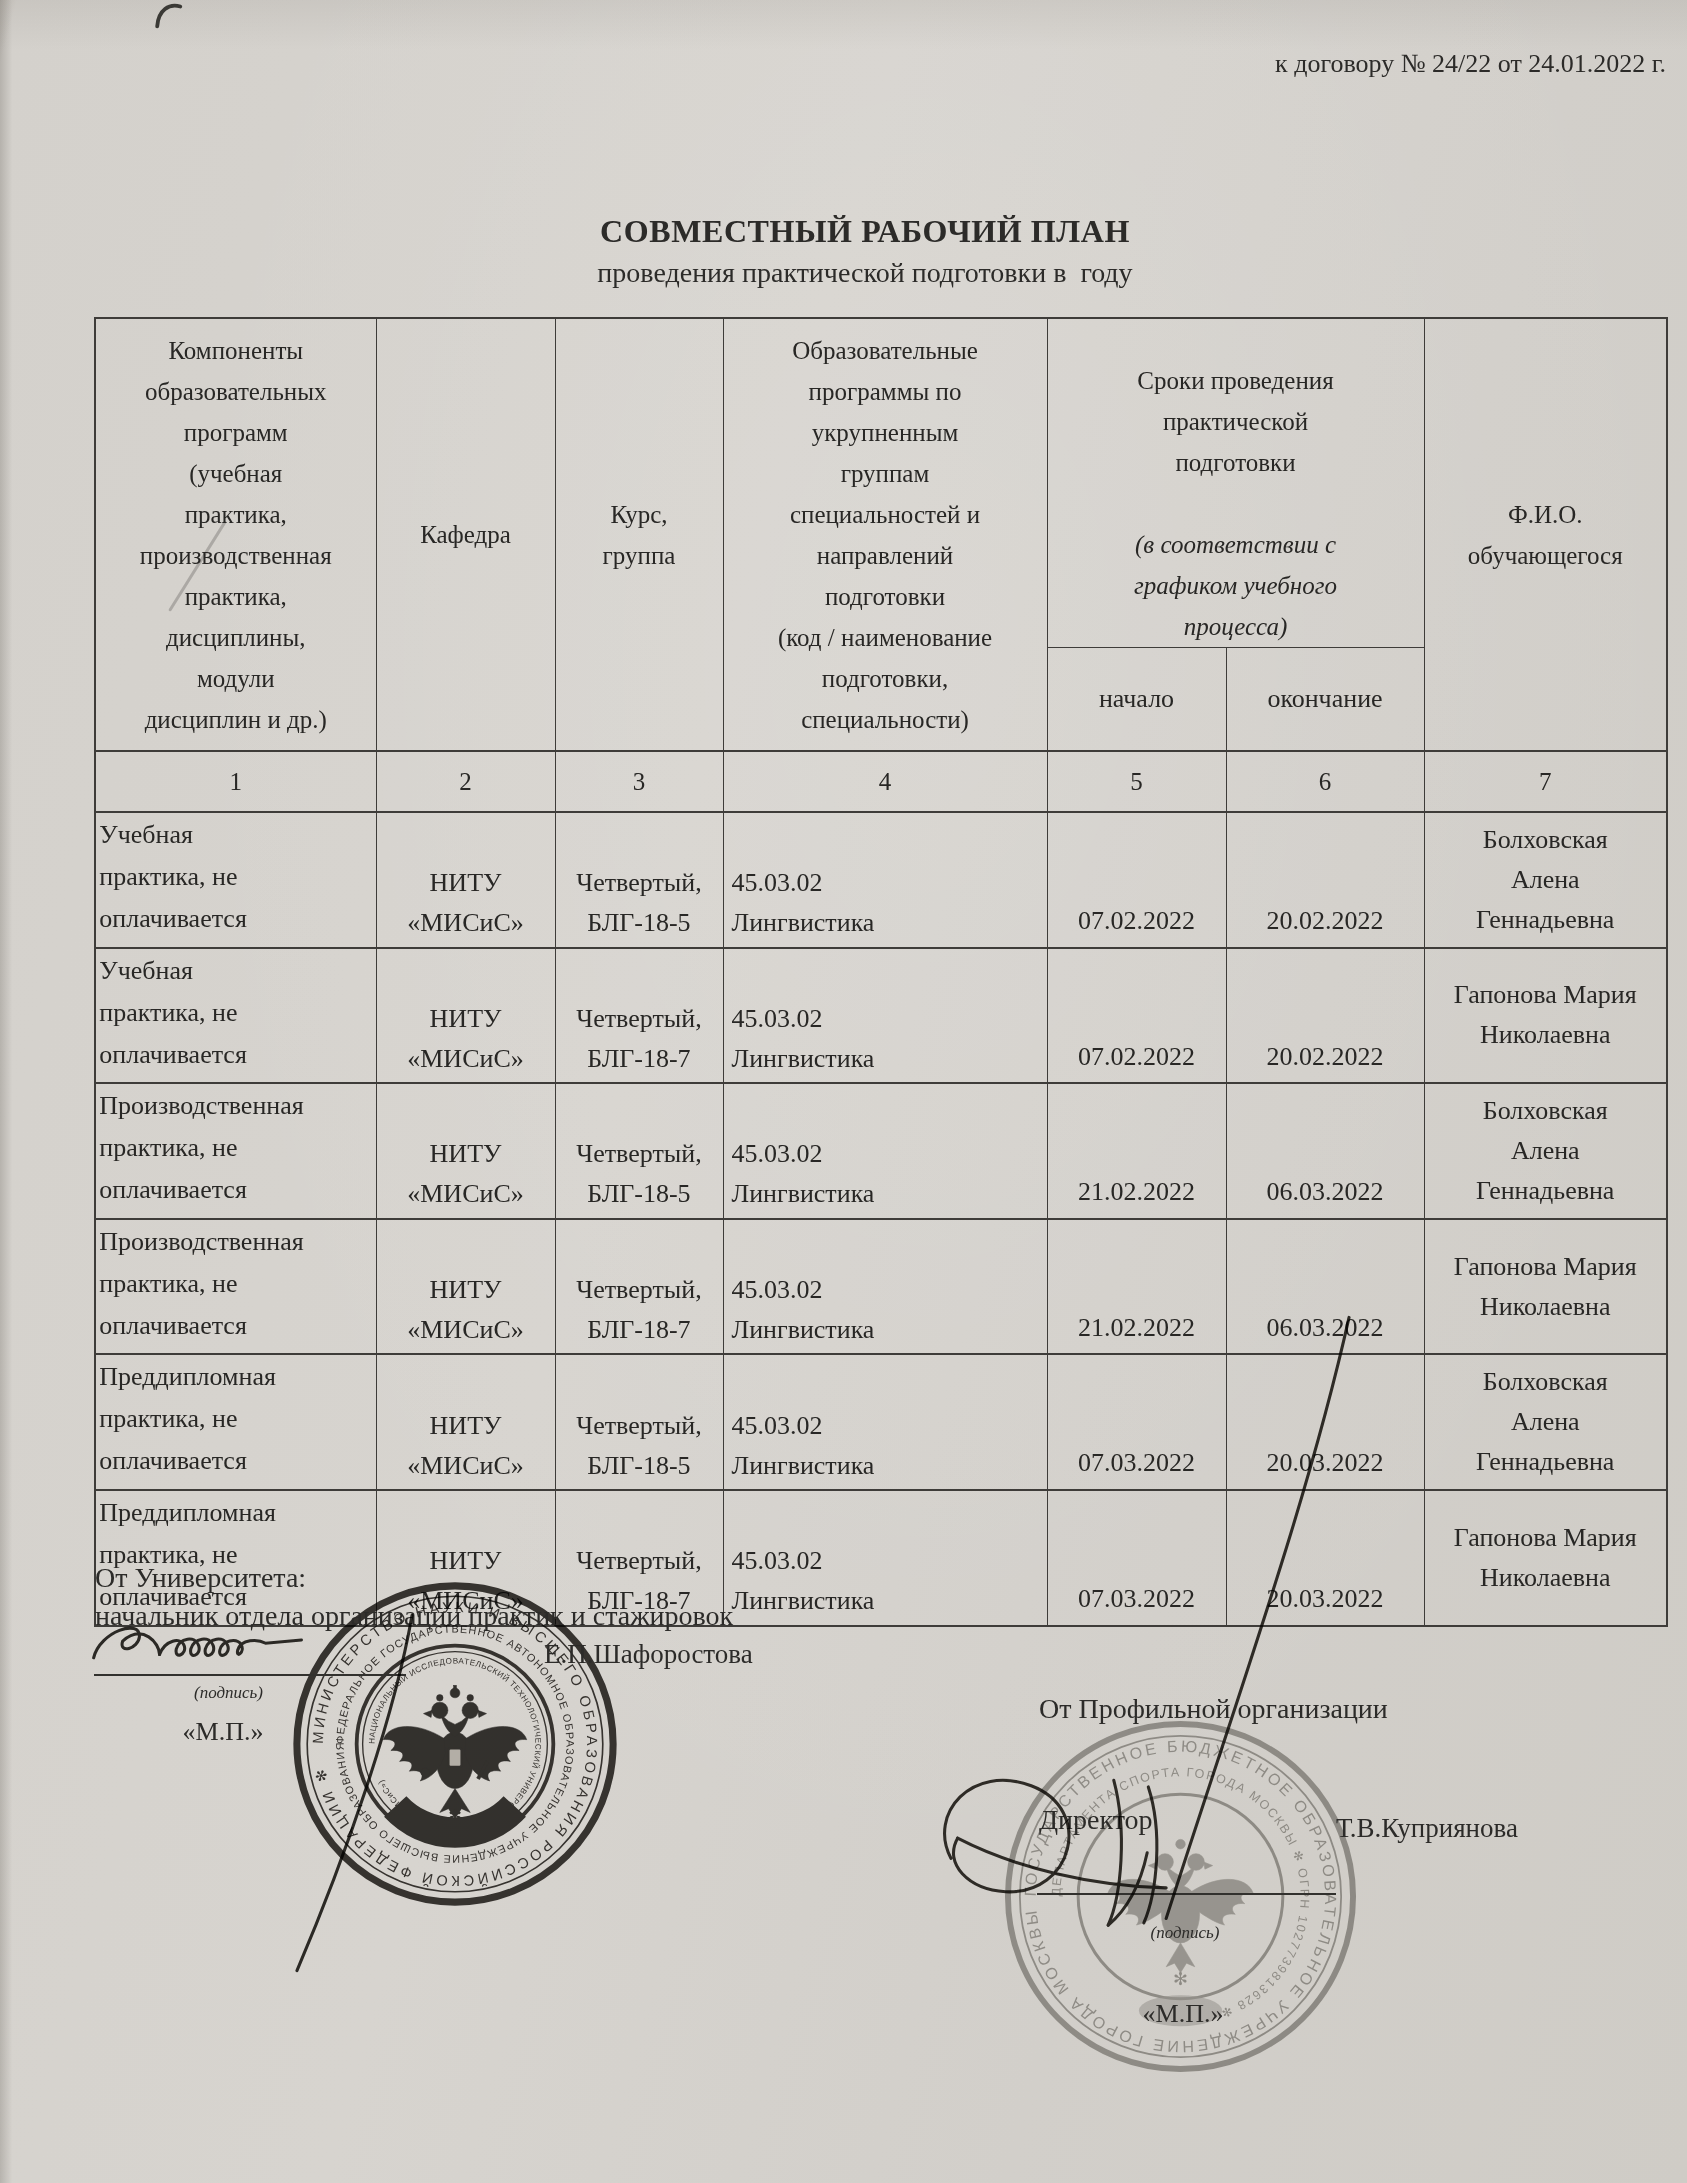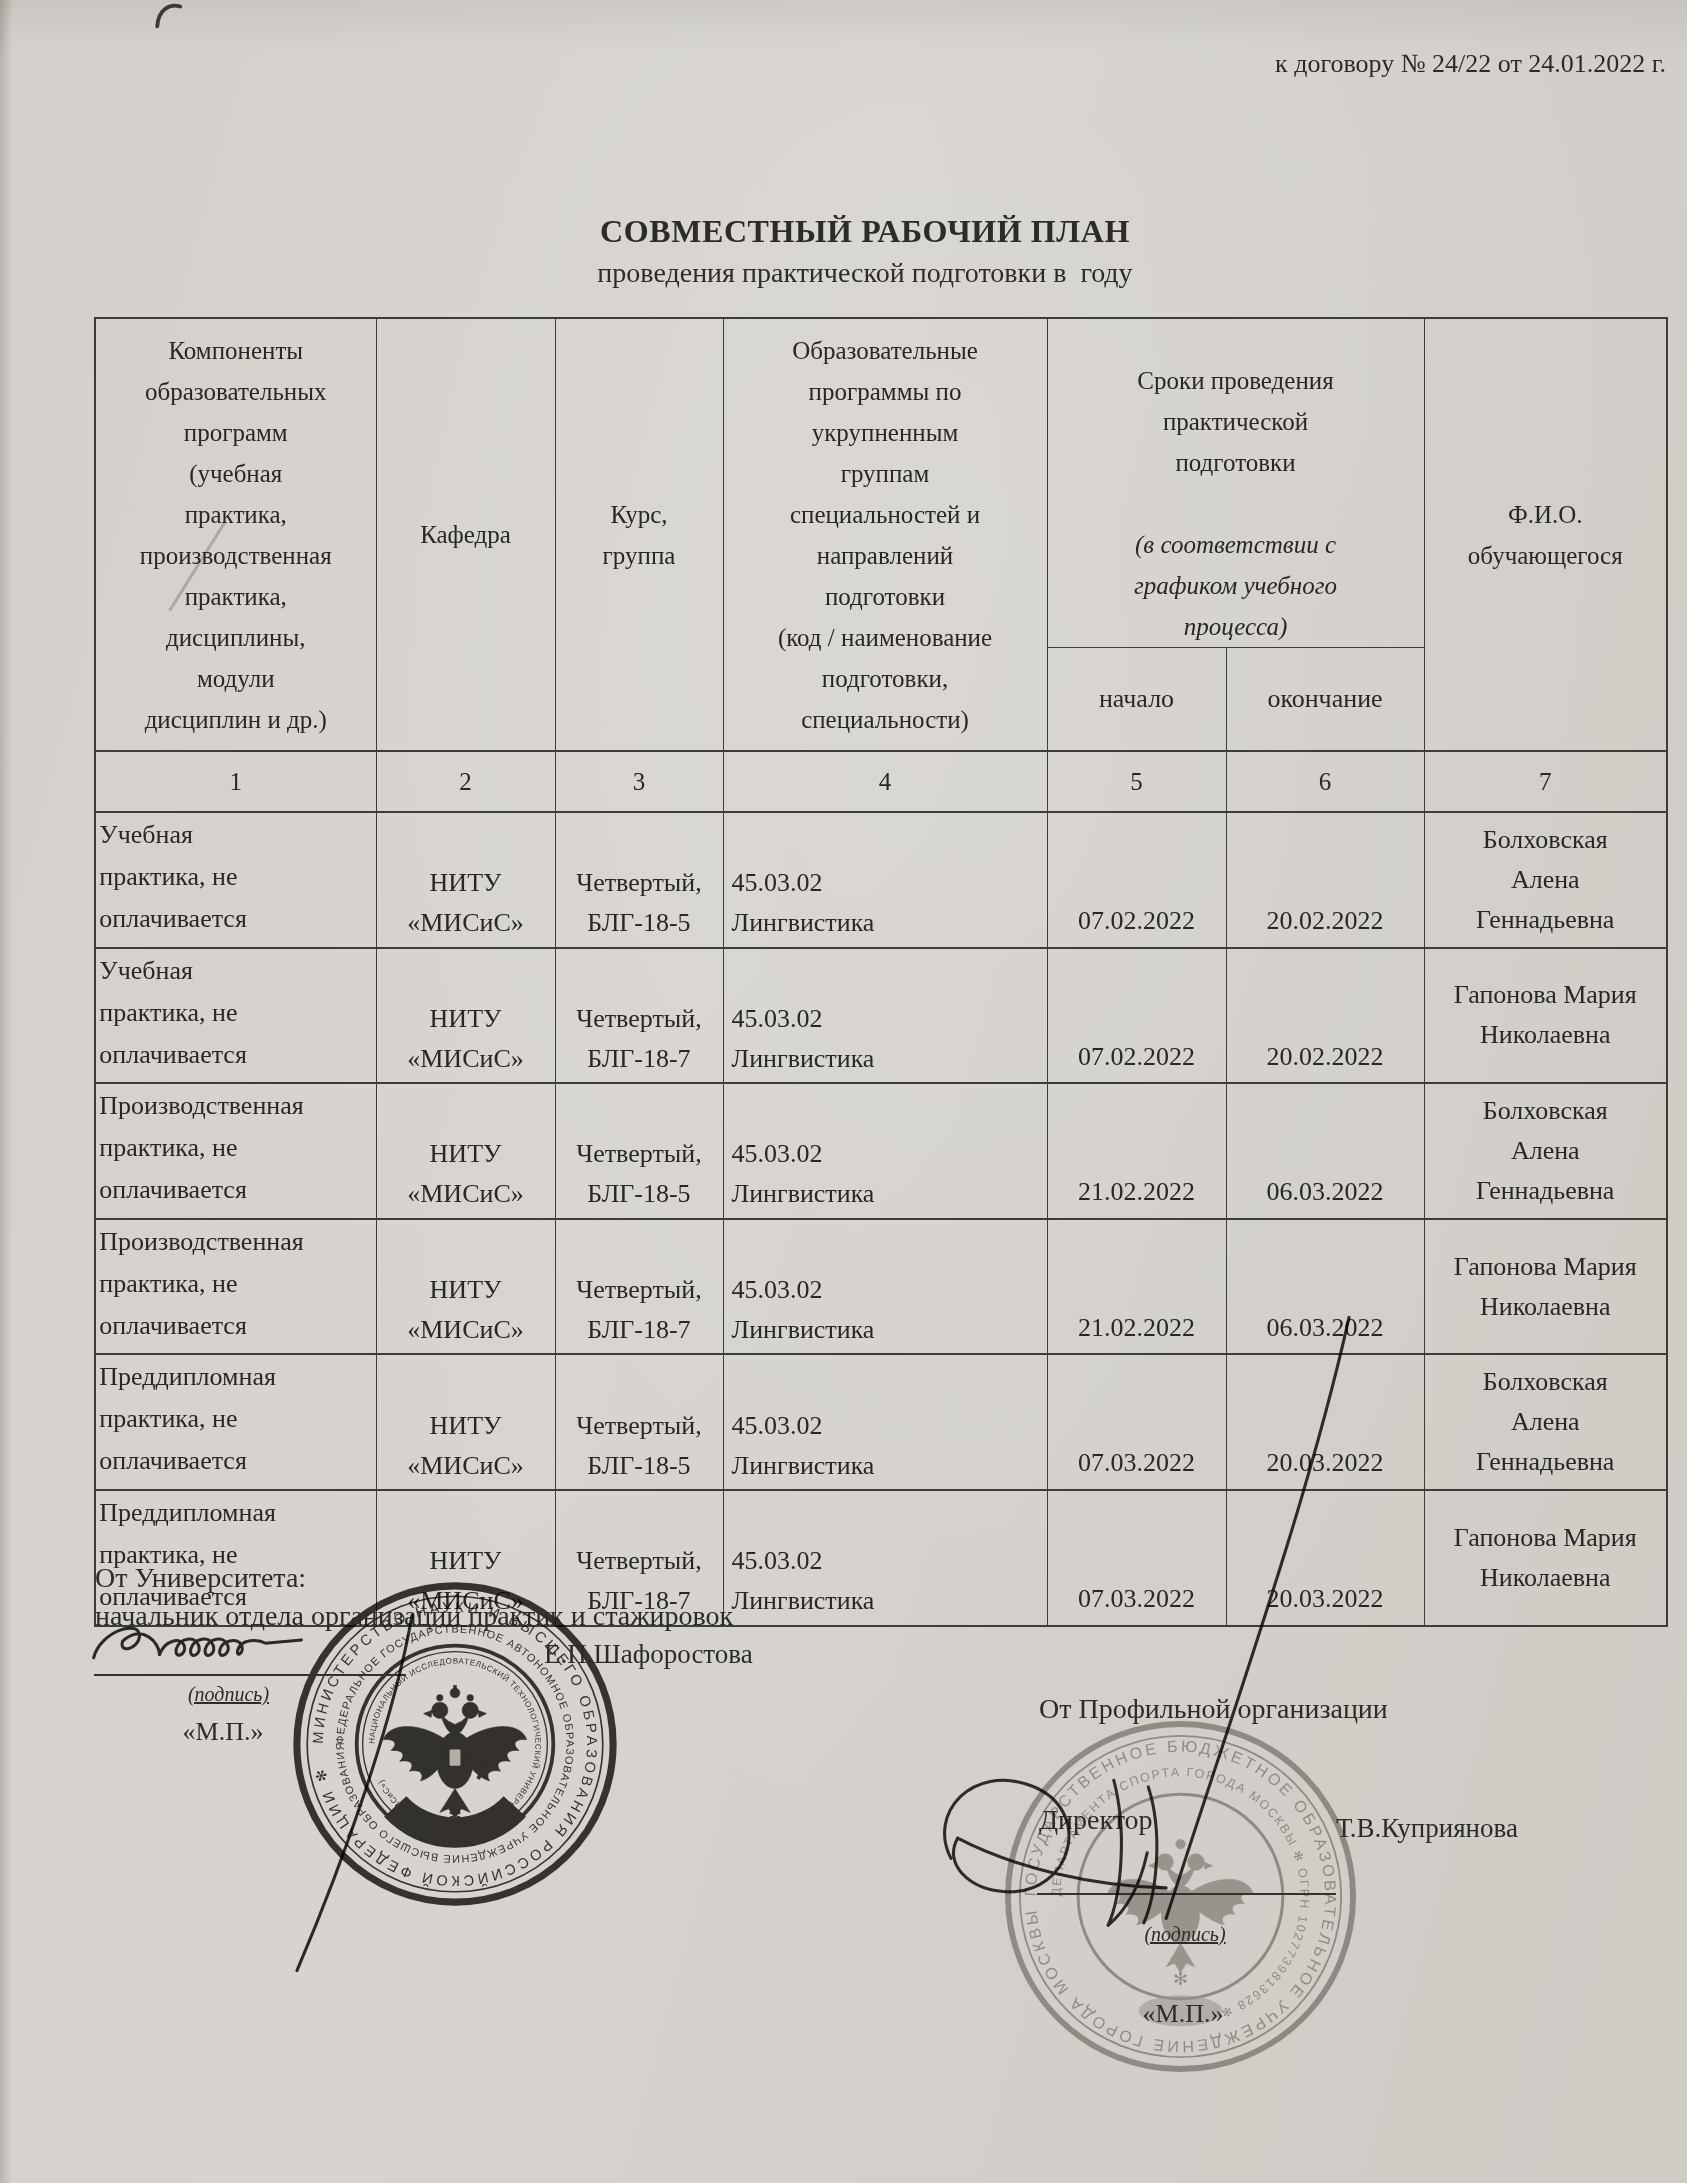--- a/index.html
+++ b/index.html
@@ -42,21 +42,21 @@
   tr.nums td{height:59px;text-align:center;vertical-align:middle;font-size:25px;border-top:2.8px solid #3e3c39;border-bottom:2.8px solid #3e3c39;}
   tr.data td{height:128px;border-top:2.8px solid #3e3c39;vertical-align:bottom;text-align:center;line-height:40px;padding-bottom:3.3px;}
   tr.data td.c-component{vertical-align:top;text-align:left;line-height:42px;padding:1.1px 0 0 3.3px;margin-top:18px;}
   tr.data td.c-program{text-align:left;padding-left:8px;}
   tr.data td.c-date{padding-bottom:5.6px;}
   tr.data td.c-student{vertical-align:middle;padding-bottom:0;margin-top:12px;}
 
   .sig-text{font-size:28px;z-index:4;}
   .sig-name{font-size:27px;z-index:4;}
   .sig-line{height:2.2px;background:#32312e;z-index:4;}
-  .sig-caption{font-size:20px;font-style:italic;z-index:4;text-decoration:underline;}
+  .sig-caption{font-size:17px;font-style:italic;z-index:4;}
   .seal-caption{font-size:26px;z-index:4;}
 
   .stamp{z-index:3;mix-blend-mode:multiply;filter:blur(0.4px);}
   .stamp-right{opacity:.5;filter:blur(0.6px) grayscale(20%);}
   .sig-svg{z-index:5;mix-blend-mode:multiply;}
   .pencil-mark{left:196px;top:513px;width:2.8px;height:106px;background:rgba(95,92,88,.35);
     transform:rotate(32deg);border-radius:1.7px;z-index:2;}
   .corner-mark{left:155px;top:1.1px;z-index:2;}
 </style>
 </head>

